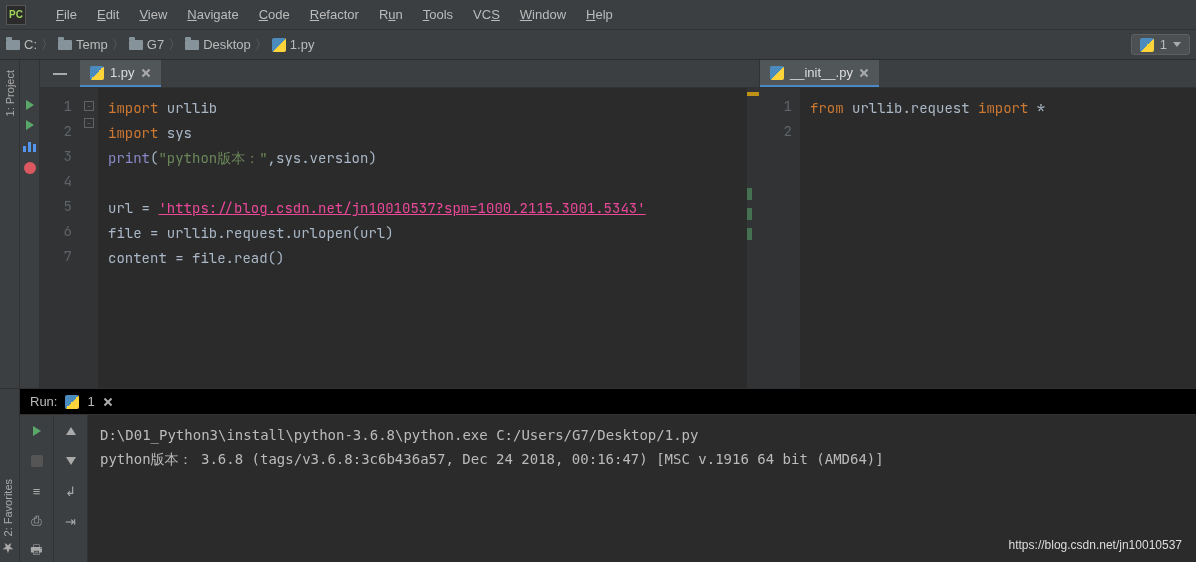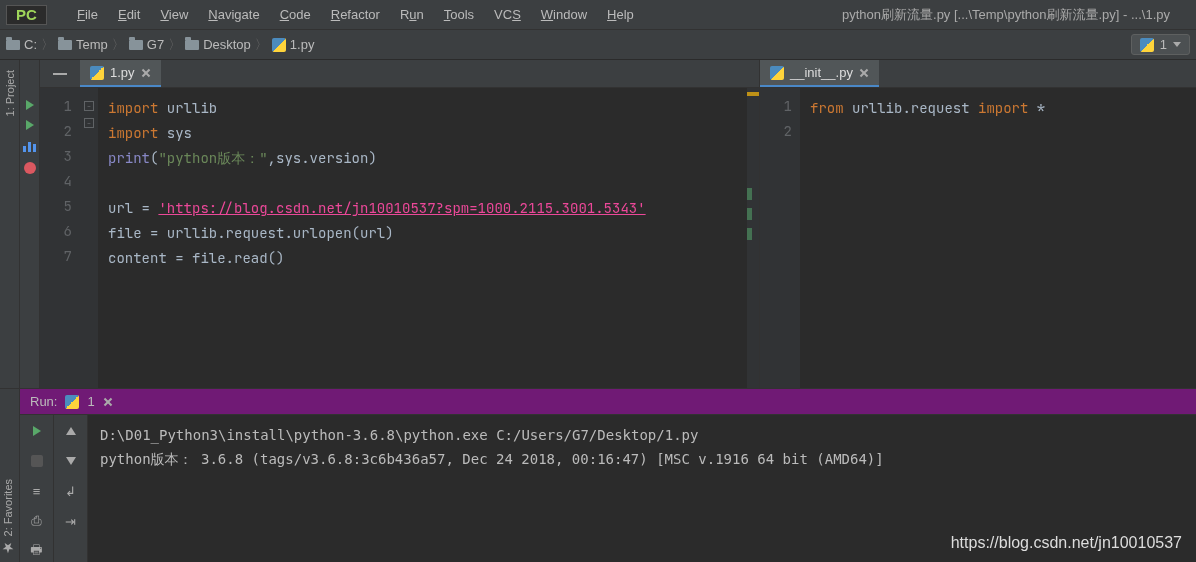--- a/index.html
+++ b/index.html
@@ -14,25 +14,25 @@
 }
 .menubar {
   display: flex;
   align-items: center;
   height: 30px;
   background: #3c3f41;
   padding: 0 6px;
   border-bottom: 1px solid #323232;
 }
 .app-icon {
-  width: 41px; height: 20px;
+  width: 20px; height: 20px;
   background: #2b2b2b;
   border: 1px solid #555;
   display: flex; align-items: center; justify-content: center;
-  font-size: 15px; font-weight: bold; color: #9fd65a;
+  font-size: 10px; font-weight: bold; color: #9fd65a;
   margin-right: 20px;
 }
 .menu-item {
   padding: 0 10px;
   cursor: pointer;
 }
 .menu-item .ul { text-decoration: underline; }
 .window-title {
   margin-left: auto;
   padding-right: 20px;
@@ -211,21 +211,21 @@
 .minimap .mark-g { position:absolute; left:0; width:5px; height:12px; background:#447152; }
 .run-panel {
   height: 174px;
   display: flex;
   border-top: 1px solid #323232;
   background: #2b2b2b;
 }
 .run-header {
   position: absolute;
   height: 26px;
-  background: #701a75;
+  background: #000000;
   display: flex;
   align-items: center;
   padding: 0 10px;
   gap: 8px;
   width: 100%;
   border-bottom: 1px solid #323232;
 }
 .run-wrap { position: relative; flex: 1; display: flex; }
 .run-left-strip {
   width: 20px;
@@ -266,40 +266,39 @@
   font-size: 14px;
   line-height: 24px;
   color: #bbbbbb;
   white-space: pre;
   border-radius: 11px;
 }
 .watermark {
   position: absolute;
   right: 14px; bottom: 10px;
   color: #ddd;
-  font-size: 16px;
+  font-size: 12px;
 }
 </style>
 </head>
 <body>
 
 <div class="menubar">
   <div class="app-icon">PC</div>
   <div class="menu-item"><span class="ul">F</span>ile</div>
   <div class="menu-item"><span class="ul">E</span>dit</div>
   <div class="menu-item"><span class="ul">V</span>iew</div>
   <div class="menu-item"><span class="ul">N</span>avigate</div>
   <div class="menu-item"><span class="ul">C</span>ode</div>
   <div class="menu-item"><span class="ul">R</span>efactor</div>
   <div class="menu-item">R<span class="ul">u</span>n</div>
   <div class="menu-item"><span class="ul">T</span>ools</div>
   <div class="menu-item">VC<span class="ul">S</span></div>
   <div class="menu-item"><span class="ul">W</span>indow</div>
   <div class="menu-item"><span class="ul">H</span>elp</div>
-  <div class="window-title">python刷新流量.py [...\Temp\python刷新流量.py] - ...\1.py</div>
 </div>
 
 <div class="navbar">
   <span class="bc-item">
       <span class="folder-icon"></span>
       <span>C:</span>
     </span>
   <span class="bc-sep">〉</span>
   <span class="bc-item">
       <span class="folder-icon"></span>

